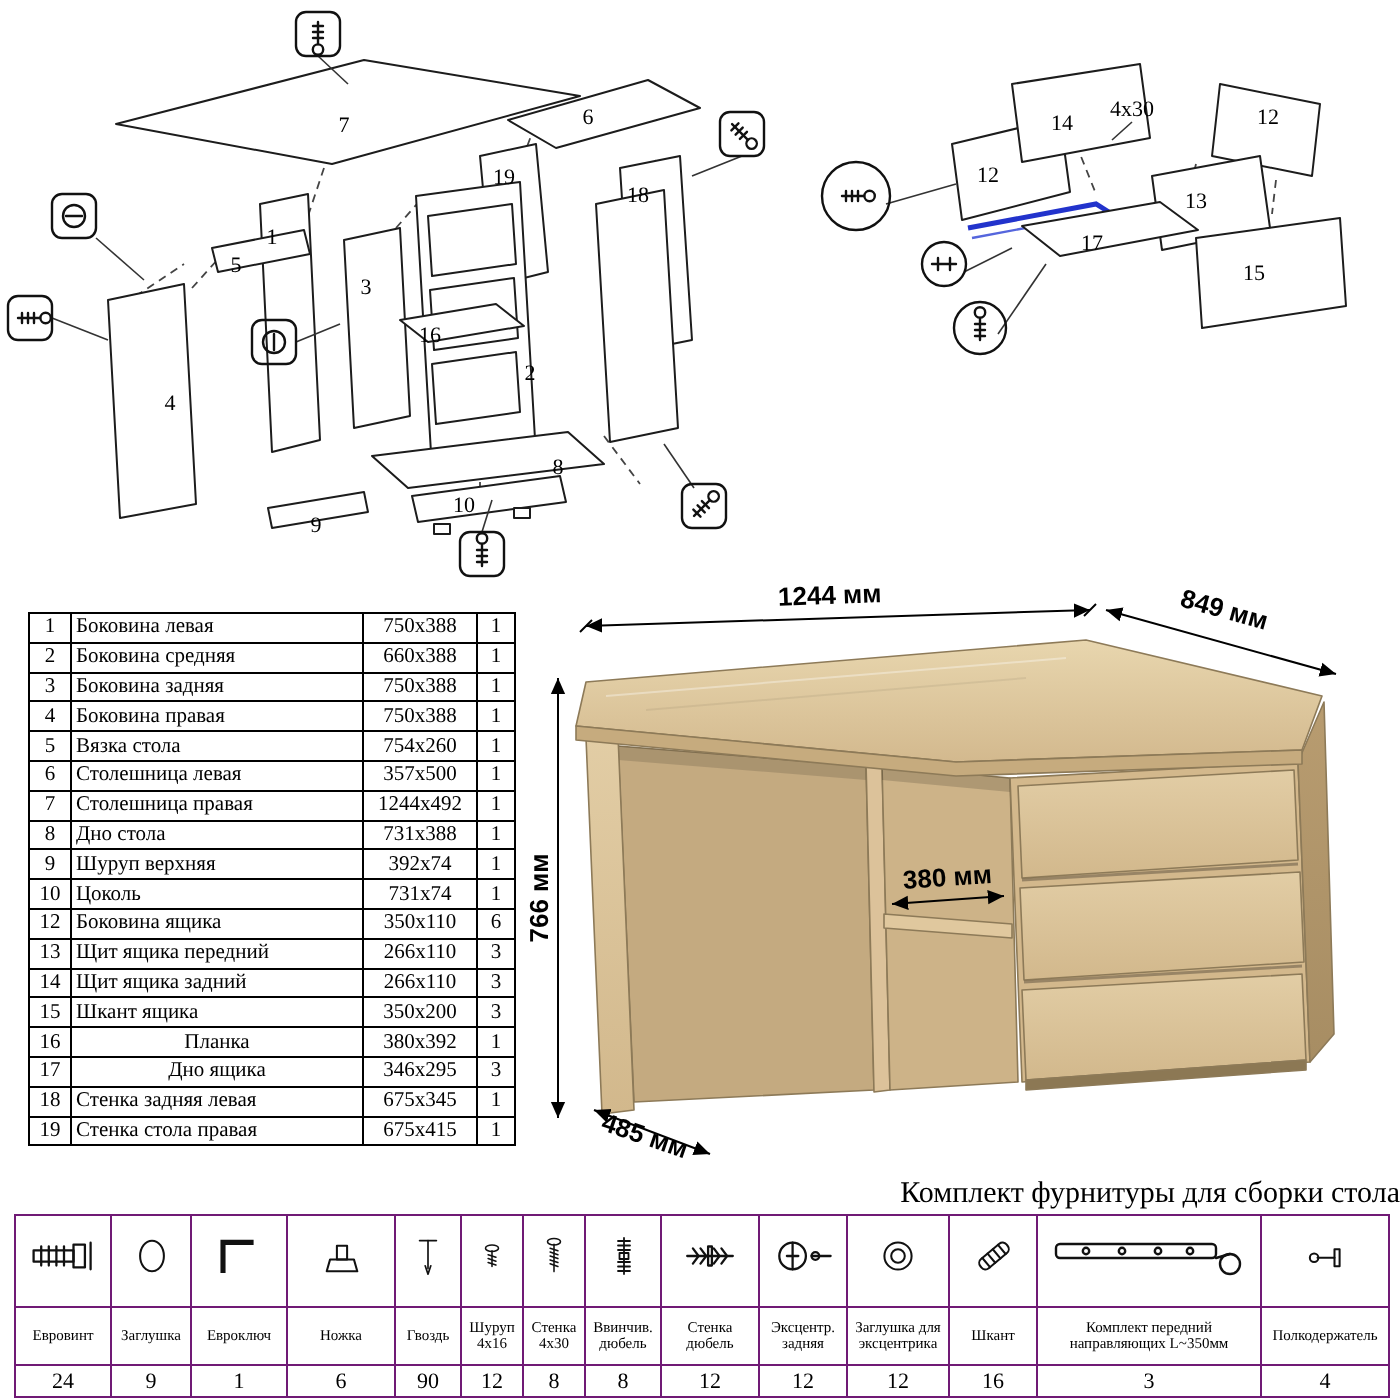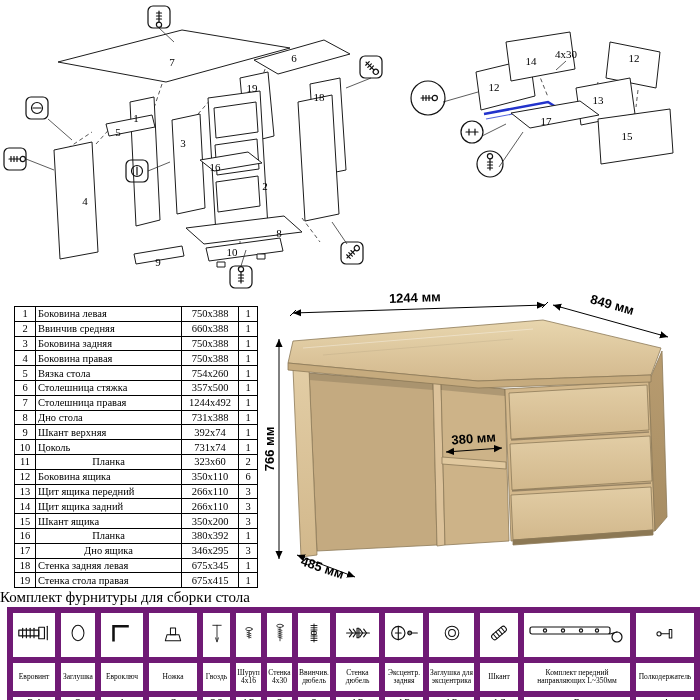--- a/index.html
+++ b/index.html
@@ -3,25 +3,25 @@
 <meta charset="utf-8">
 <style>
   html,body{margin:0;padding:0}
   body{width:700px;height:700px;position:relative;background:#fff;overflow:hidden;
        font-family:"Liberation Serif",serif;color:#000}
   .abs{position:absolute}
   table{border-collapse:collapse;table-layout:fixed;width:100%}
   .parts td{border:1px solid #000;font-size:10.5px;padding:0 2px;overflow:hidden;white-space:nowrap}
   .parts tr{height:14.8px}
   .c{text-align:center}
-  .hw td{border:6px solid #701a75;text-align:center;vertical-align:middle;padding:0}
+  .hw td{border:1px solid #701a75;text-align:center;vertical-align:middle;padding:0}
   .hw .ic{height:44px}
   .hw .nm{font-size:7.5px;line-height:1.12;padding:1px;height:26px;overflow:hidden}
-  .hw .qt{font-size:14px;height:15px}
-  .title{top:589px;left:0;width:700px;text-align:left;font-size:15px}
+  .hw .qt{font-size:11px;height:15px}
+  .title{top:589px;left:0;width:700px;text-align:right;font-size:15px}
   svg text{font-family:"Liberation Serif",serif;fill:#000;font-size:11px}
   svg text.dim{font-family:"Liberation Sans",sans-serif;font-weight:bold;font-size:13px;text-anchor:middle}
   .panel{fill:#fff;stroke:#1c1c1c;stroke-width:1;stroke-linejoin:round}
   .lead{stroke:#333;stroke-width:.8;fill:none}
   .dash{stroke:#444;stroke-width:.9;fill:none;stroke-dasharray:4 3}
   .hwk{stroke:#111;fill:none;stroke-width:1.2;stroke-linecap:round;stroke-linejoin:round}
   .wood{stroke:#8d7a58;stroke-width:.8;stroke-linejoin:round}
 </style>
 </head>
 <body>
@@ -194,21 +194,21 @@
       </colgroup>
     <tbody>
       <tr>
           <td class="c">1</td>
           <td>Боковина левая</td>
           <td class="c">750x388</td>
           <td class="c">1</td>
         </tr>
       <tr>
           <td class="c">2</td>
-          <td>Ввинчив средняя</td>
+          <td>Боковина средняя</td>
           <td class="c">660x388</td>
           <td class="c">1</td>
         </tr>
       <tr>
           <td class="c">3</td>
           <td>Боковина задняя</td>
           <td class="c">750x388</td>
           <td class="c">1</td>
         </tr>
       <tr>
@@ -218,53 +218,47 @@
           <td class="c">1</td>
         </tr>
       <tr>
           <td class="c">5</td>
           <td>Вязка стола</td>
           <td class="c">754x260</td>
           <td class="c">1</td>
         </tr>
       <tr>
           <td class="c">6</td>
-          <td>Столешница стяжка</td>
+          <td>Столешница левая</td>
           <td class="c">357x500</td>
           <td class="c">1</td>
         </tr>
       <tr>
           <td class="c">7</td>
           <td>Столешница правая</td>
           <td class="c">1244x492</td>
           <td class="c">1</td>
         </tr>
       <tr>
           <td class="c">8</td>
           <td>Дно стола</td>
           <td class="c">731x388</td>
           <td class="c">1</td>
         </tr>
       <tr>
           <td class="c">9</td>
-          <td>Шкант верхняя</td>
+          <td>Шуруп верхняя</td>
           <td class="c">392x74</td>
           <td class="c">1</td>
         </tr>
       <tr>
           <td class="c">10</td>
           <td>Цоколь</td>
           <td class="c">731x74</td>
           <td class="c">1</td>
-        </tr>
-      <tr>
-          <td class="c">11</td>
-          <td class="c">Планка</td>
-          <td class="c">323x60</td>
-          <td class="c">2</td>
         </tr>
       <tr>
           <td class="c">12</td>
           <td>Боковина ящика</td>
           <td class="c">350x110</td>
           <td class="c">6</td>
         </tr>
       <tr>
           <td class="c">13</td>
           <td>Щит ящика передний</td>

